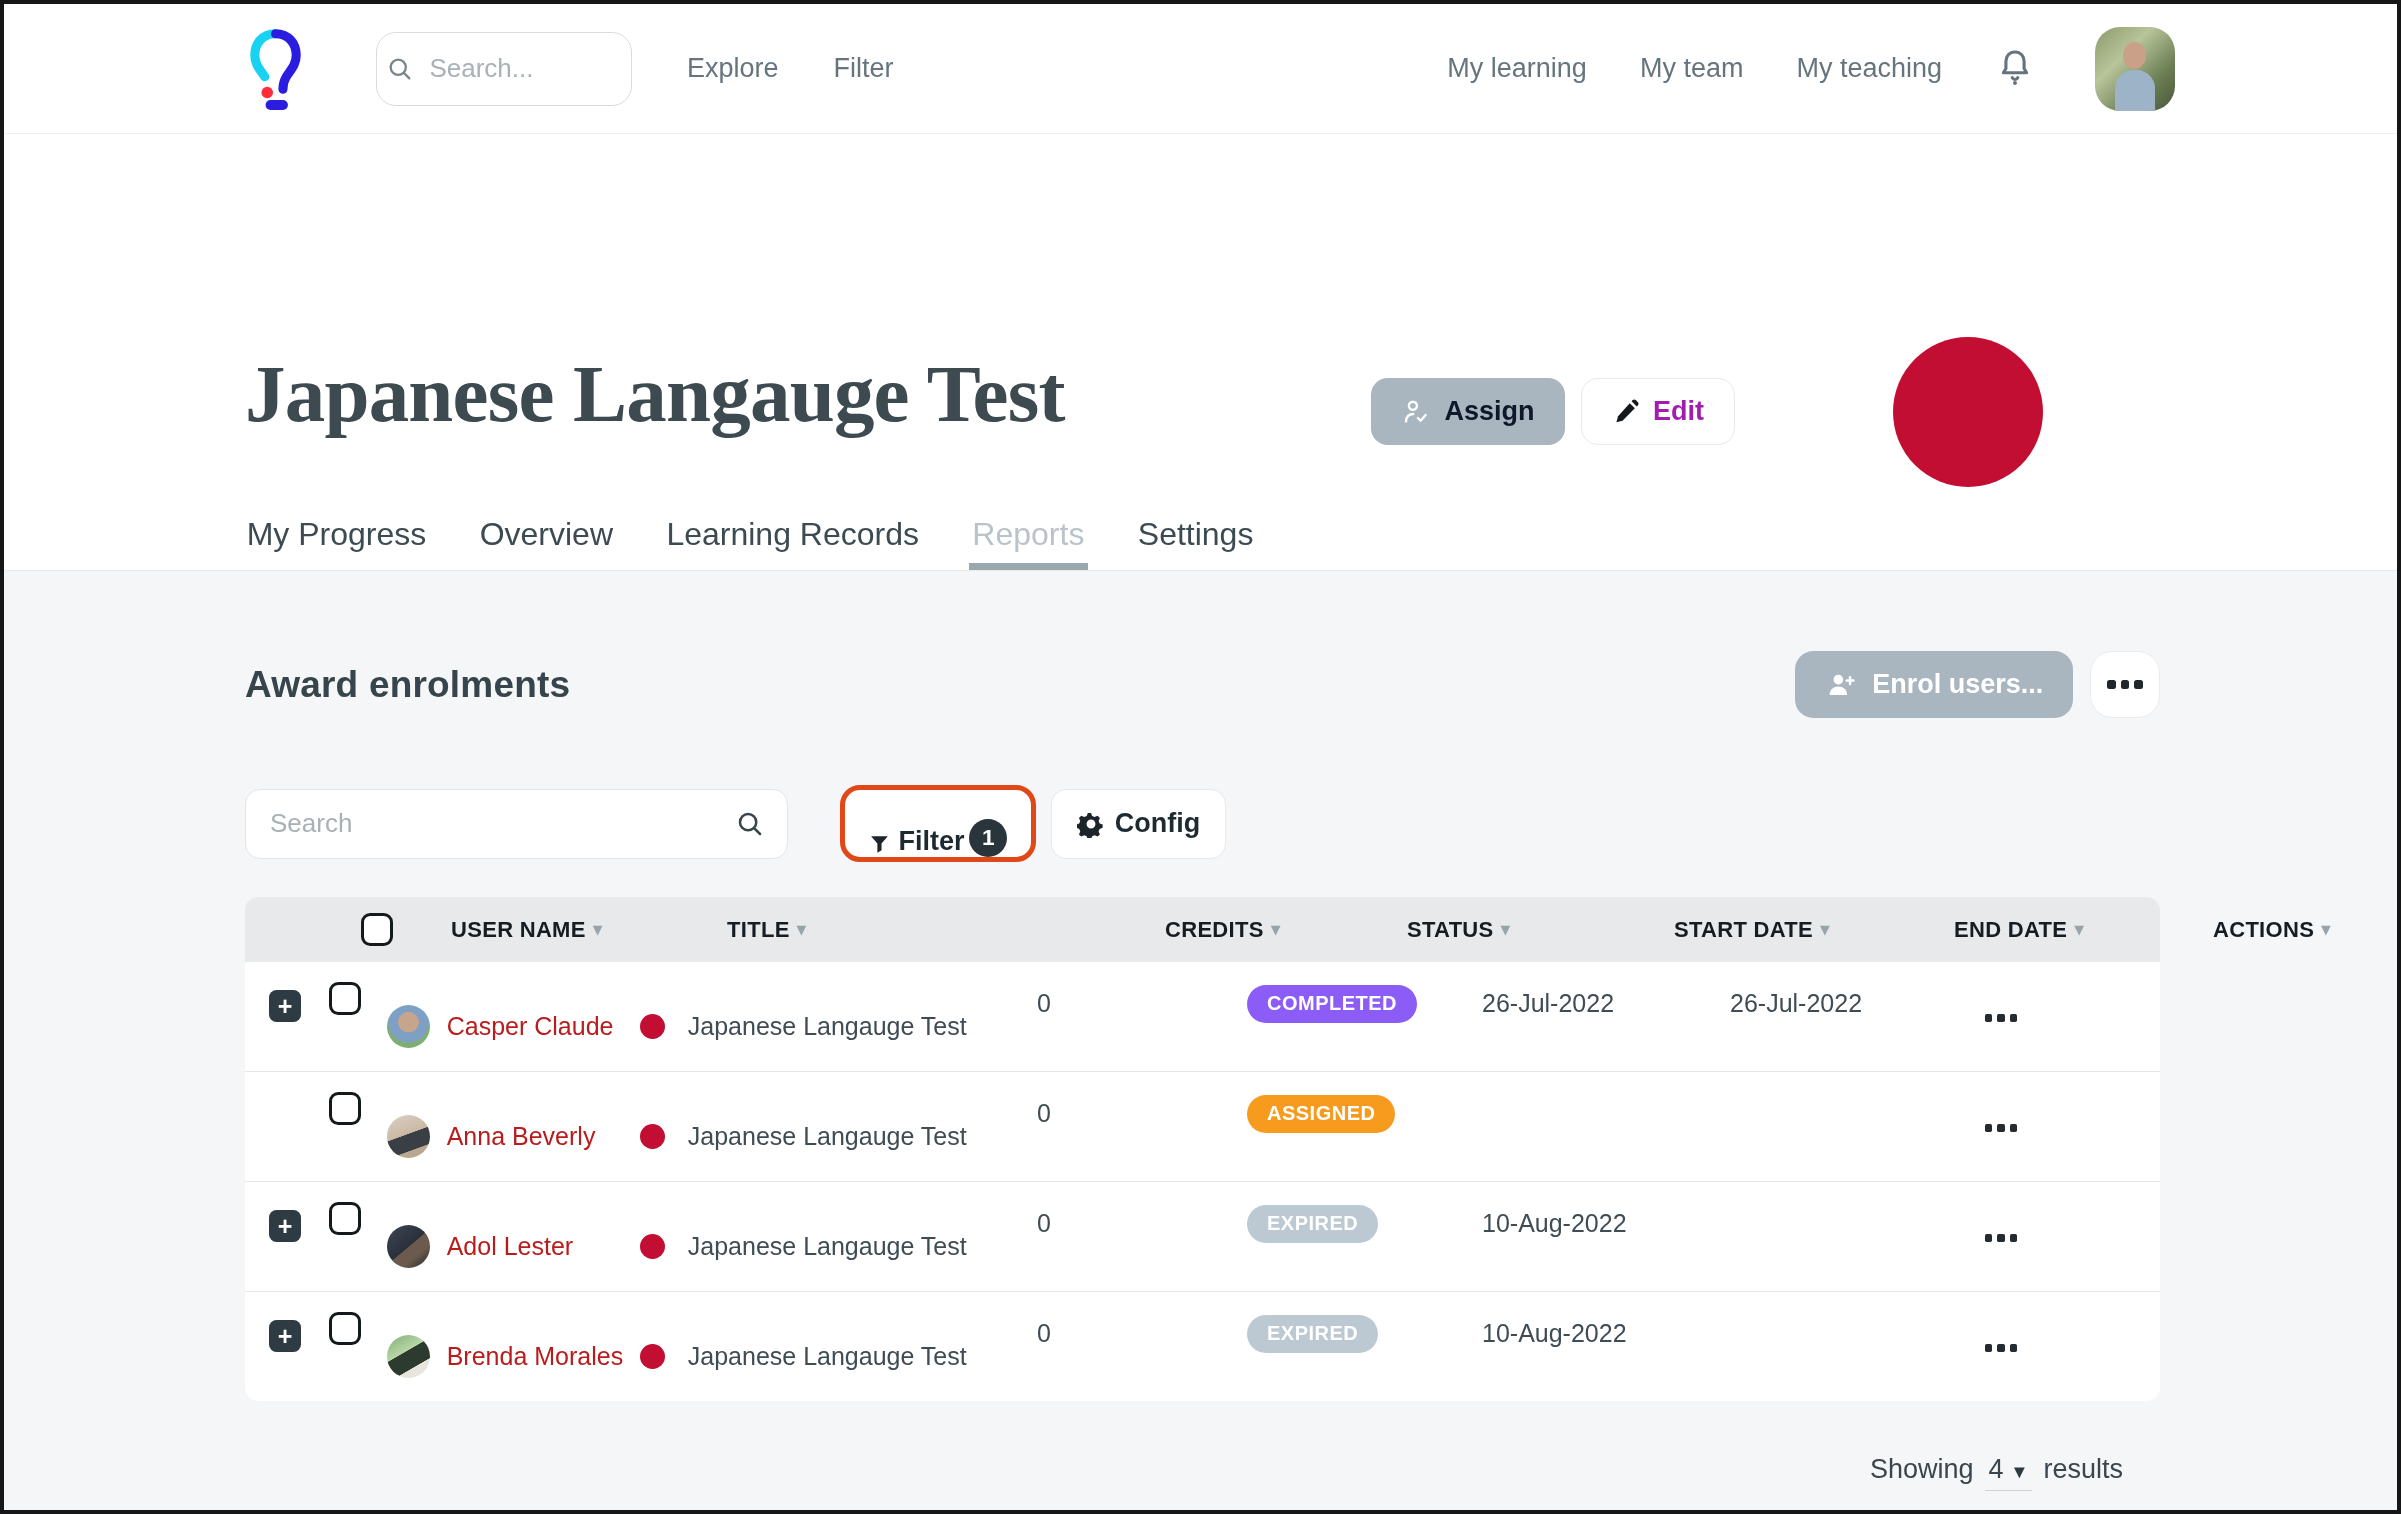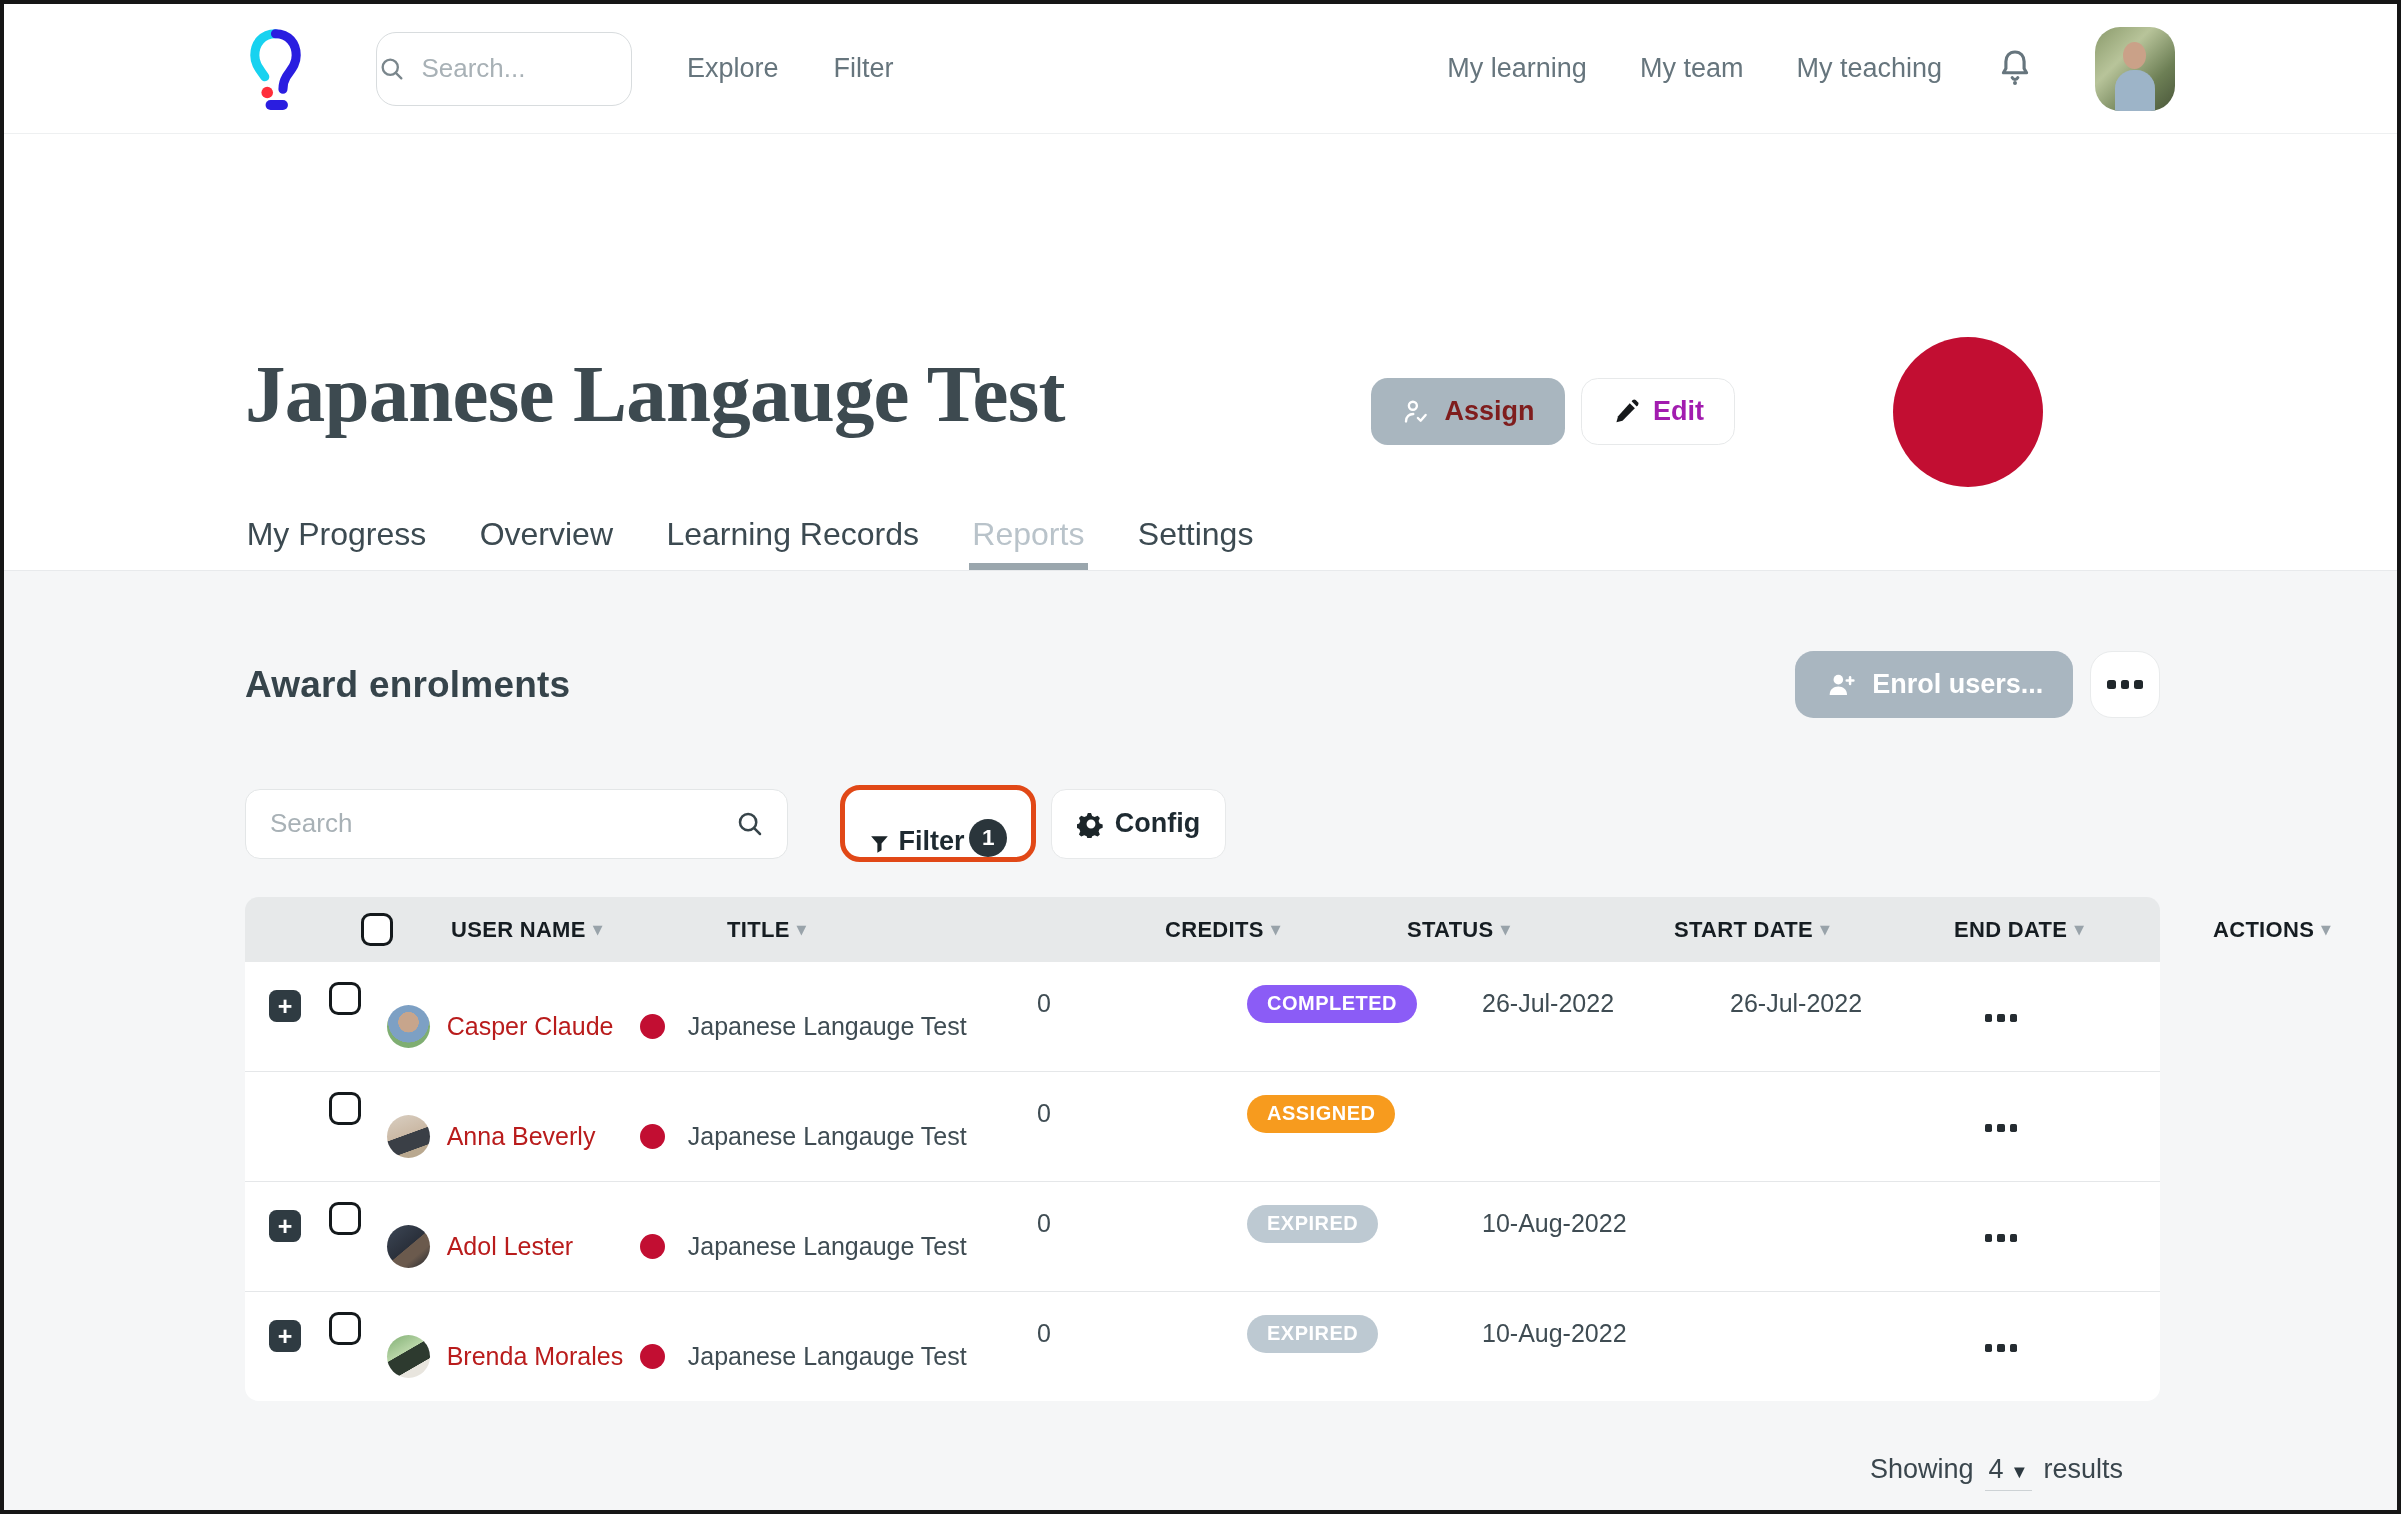--- a/index.html
+++ b/index.html
@@ -4,35 +4,35 @@
 <style>
   html,body{margin:0;padding:0;background:#fff;}
   .frame{
     width:2401px;height:1514px;box-sizing:border-box;border:4.2px solid #161616;
     background:#fff;position:relative;overflow:hidden;
     font-family:"Liberation Sans",sans-serif;color:#3c4a51;
   }
   
   .topnav{height:130px;display:flex;align-items:center;padding:0 222px 0 245px;box-sizing:border-box;background:#fff;border-bottom:1.7px solid #eef0f1;}
   .logo{width:53px;height:87px;flex:0 0 auto;}
-  .topsearch{margin-left:74px;width:256px;height:74px;box-sizing:border-box;border:1.7px solid #d8dcde;border-radius:20px;display:flex;align-items:center;padding:0 1px;background:#fff;}
+  .topsearch{margin-left:74px;width:256px;height:74px;box-sizing:border-box;border:1.7px solid #d8dcde;border-radius:20px;display:flex;align-items:center;padding:0 9px;background:#fff;}
   .topsearch input{border:none;outline:none;width:100%;font-size:26px;color:#4a565c;background:transparent;font-family:"Liberation Sans",sans-serif;margin-left:13.4px;}
   .topsearch input::placeholder{color:#a8b1b6;}
   .navlink{font-size:27px;font-weight:500;color:#66757d;margin-left:55px;cursor:pointer;white-space:nowrap;}
   .nav-right{margin-left:auto;display:flex;align-items:center;}
   .nav-right .navlink{margin-left:0;margin-right:53px;}
   .bell{margin-right:60px;width:40px;height:43px;}
   .avatar-top{width:80px;height:84px;border-radius:25px;background:linear-gradient(135deg,#8a9a6b 0%,#b8c49a 35%,#6d7f55 70%,#49563a 100%);position:relative;overflow:hidden;}
   .avatar-top::after{content:"";position:absolute;left:20px;bottom:-6.7px;width:40px;height:47px;background:#9db4c8;border-radius:18.4px 18.4px 0 0;}
   .avatar-top::before{content:"";position:absolute;left:28px;top:15px;width:23.4px;height:27px;background:#caa188;border-radius:50%;}
   
   .hero{position:relative;height:365px;background:#fff;}
   .page-title{position:absolute;left:241px;top:216px;margin:0;font-family:"Liberation Serif",serif;font-weight:600;font-size:81px;line-height:1.1;color:#3d4a50;letter-spacing:-0.8px;}
   .hero-actions{position:absolute;top:244px;right:662px;display:flex;gap:16px;}
-  .btn-assign{height:67px;padding:12px 30px;border-radius:16.7px;background:#a9b6bf;color:#7f1d1d;font-size:27px;font-weight:600;display:flex;align-items:center;gap:13.4px;border:none;cursor:pointer;font-family:"Liberation Sans",sans-serif;}
+  .btn-assign{height:67px;padding:12px 30px;border-radius:16.7px;background:#a9b6bf;color:#0f172a;font-size:27px;font-weight:600;display:flex;align-items:center;gap:13.4px;border:none;cursor:pointer;font-family:"Liberation Sans",sans-serif;}
   .btn-edit{height:67px;padding:0 30px;border-radius:16.7px;background:#fff;border:1.7px solid #e7e9ea;color:#a21caf;font-size:27px;font-weight:600;display:flex;align-items:center;gap:13.4px;cursor:pointer;font-family:"Liberation Sans",sans-serif;}
   .flag-circle{position:absolute;top:203px;right:354px;width:150px;height:150px;border-radius:50%;background:#c20e32;}
   
   .tabs{height:71px;display:flex;align-items:stretch;gap:50px;padding-left:241px;border-bottom:1.7px solid #e8eaec;background:#fff;}
   .tab{position:relative;display:flex;align-items:center;font-size:32px;color:#3c4a51;cursor:pointer;white-space:nowrap;padding:0 1.7px;}
   .tab--active{color:#b9c3ca;}
   .tab--active::after{content:"";position:absolute;left:-1.7px;right:-1.7px;bottom:0;height:6.7px;background:#9aa6ad;}
   
   .content{background:#f5f6f7;height:940px;box-sizing:border-box;padding:0 237px 0 241px;}
   .toolbar{display:flex;align-items:center;justify-content:space-between;padding-top:80px;}

